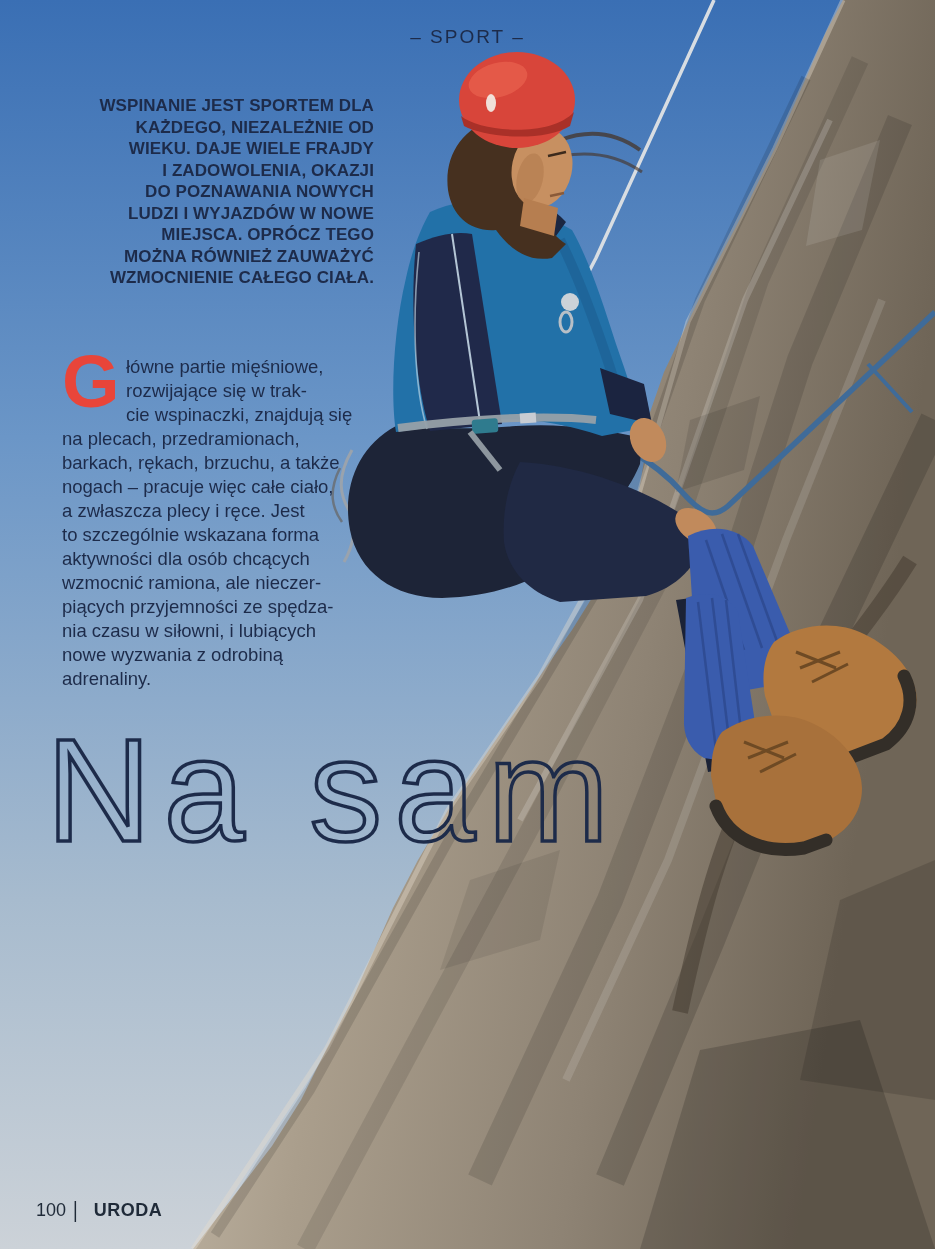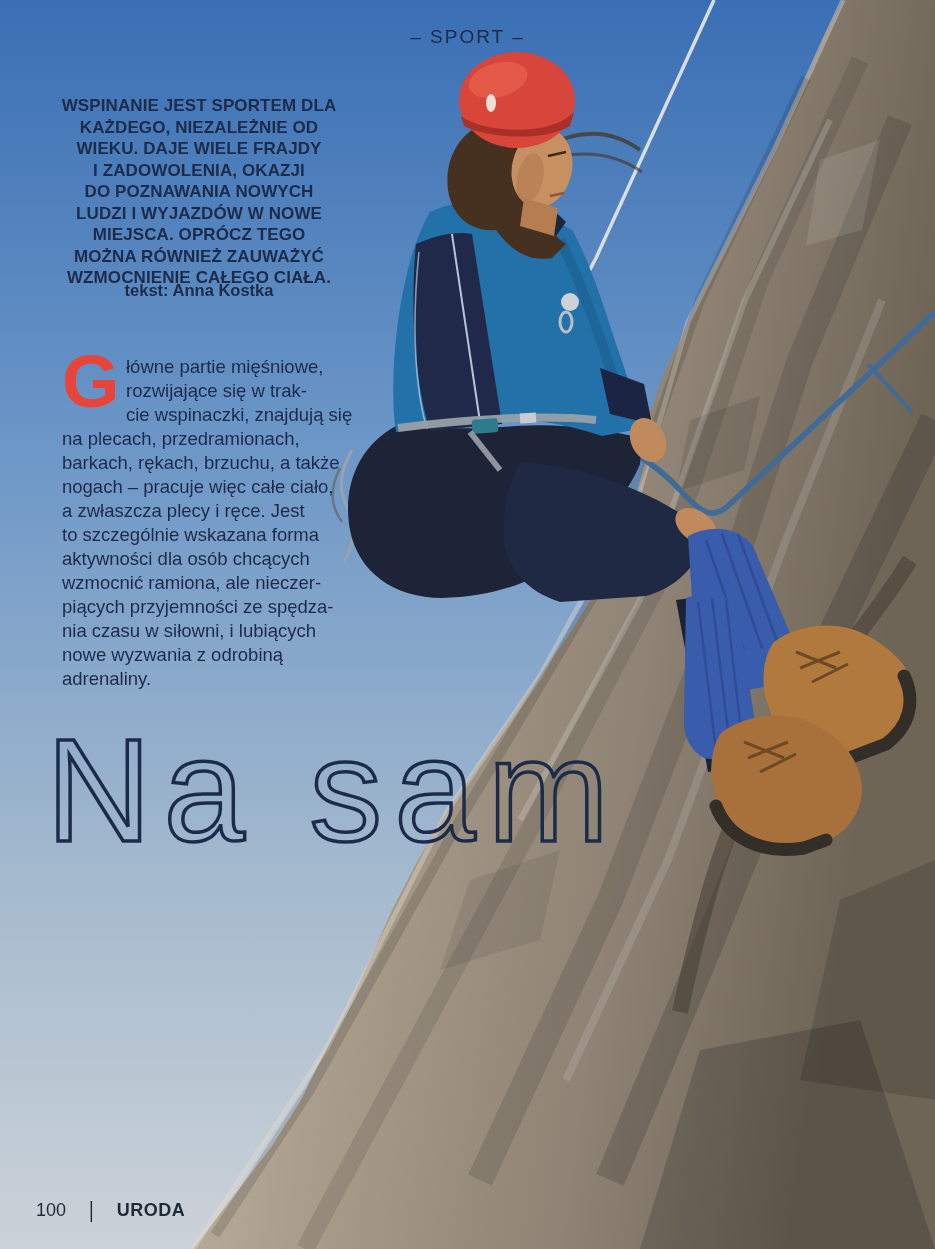--- a/index.html
+++ b/index.html
@@ -10,21 +10,21 @@
   }
   .photo { position:absolute; inset:0; width:935px; height:1249px; display:block; }
 
   .section-label {
     position:absolute; top:26px; left:0; width:935px;
     text-align:center; font-size:19px; letter-spacing:2px;
     color:#1d2b4a; font-weight:400;
   }
   .intro {
     position:absolute; top:95px; left:24px; width:350px;
-    text-align:center; white-space:pre; line-height:21.5px;
+    text-align:right; white-space:pre; line-height:21.5px;
     font-size:17px; font-weight:700; color:#1d2b4a; letter-spacing:0.1px;
   }
   .byline {
     position:absolute; top:281px; left:24px; width:350px;
     text-align:center; font-size:16.5px; font-weight:700; color:#1d2b4a;
   }
   .article-body {
     position:absolute; top:355px; left:62px; width:330px;
     white-space:pre; font-size:18.5px; line-height:24px;
     color:#1d2b4a; font-weight:400;
@@ -39,25 +39,25 @@
     font-size:146px; font-weight:400; line-height:1; letter-spacing:12px;
     color:transparent; -webkit-text-stroke:3.5px #1d2b4a; white-space:nowrap;
   }
   .title-red {
     position:absolute; top:832px; left:88px;
     font-size:150px; font-weight:700; line-height:1; letter-spacing:1px;
     color:#e8453a; white-space:nowrap;
   }
   .footer {
     position:absolute; top:1200px; left:36px;
-    font-size:18px; color:#1f2a38; display:flex; align-items:center; gap:23px;
+    font-size:18px; color:#1f2a38; display:flex; align-items:center; gap:7px;
   }
   .footer .pagenum { font-weight:400; }
   .footer .sep { font-weight:400; transform:scaleY(1.2); }
-  .footer .mag { font-weight:700; letter-spacing:0.5px; }
+  .footer .mag { font-weight:700; letter-spacing:0.5px;margin-left:9px; }
 </style>
 </head>
 <body>
 
 <div class="page">
 
   <svg class="photo" viewBox="0 0 935 1249" aria-hidden="true">
     <defs>
       <linearGradient id="sky" x1="0" y1="0" x2="0" y2="1">
         <stop offset="0" stop-color="#3a6fb4"></stop>
@@ -166,21 +166,20 @@
   <div class="intro">WSPINANIE JEST SPORTEM DLA
 KAŻDEGO, NIEZALEŻNIE OD
 WIEKU. DAJE WIELE FRAJDY
 I ZADOWOLENIA, OKAZJI
 DO POZNAWANIA NOWYCH
 LUDZI I WYJAZDÓW W NOWE
 MIEJSCA. OPRÓCZ TEGO
 MOŻNA RÓWNIEŻ ZAUWAŻYĆ
 WZMOCNIENIE CAŁEGO CIAŁA.</div>
 
-  <div class="byline">tekst: Anna Kostka</div>
 
   <div class="article-body"><span class="dropcap">G</span><span>łówne partie mięśniowe,
 rozwijające się w trak-
 cie wspinaczki, znajdują się
 na plecach, przedramionach,
 barkach, rękach, brzuchu, a także
 nogach – pracuje więc całe ciało,
 a zwłaszcza plecy i ręce. Jest
 to szczególnie wskazana forma
 aktywności dla osób chcących

